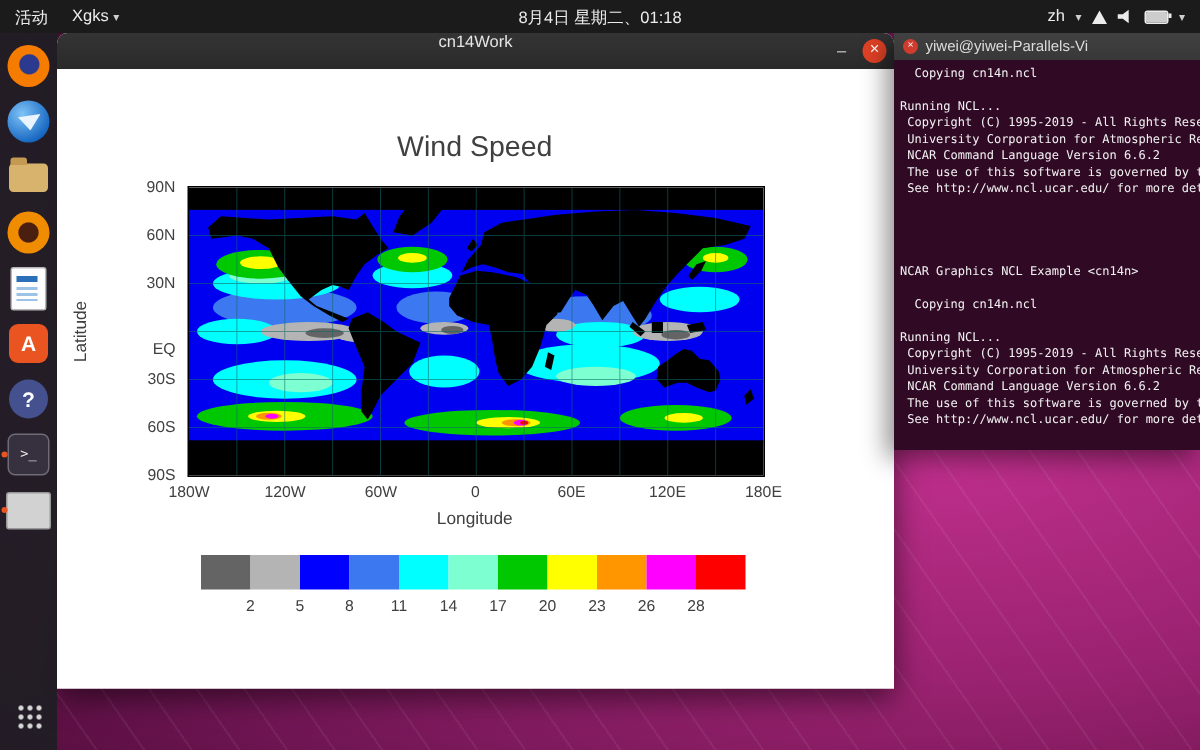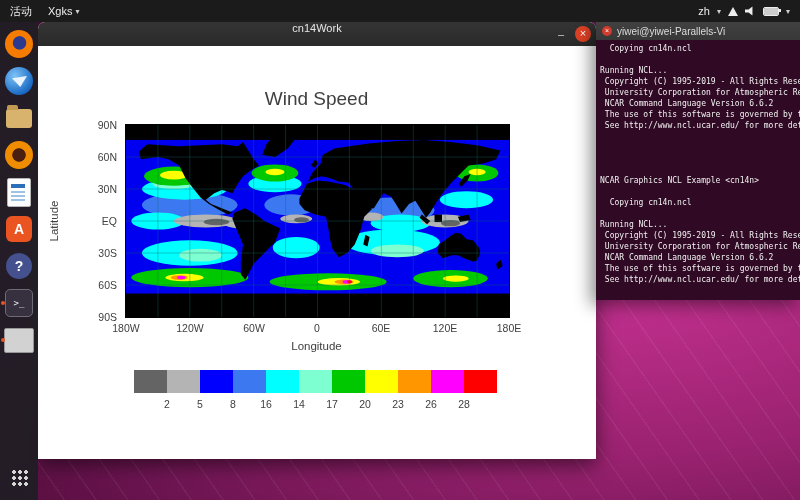--- a/index.html
+++ b/index.html
@@ -84,20 +84,21 @@
 <div class="screen">
 
   <div class="topbar">
     <div class="tb-left">
       <span>活动</span>
       <span class="tb-app">
         <span>Xgks</span>
         <span class="caret">▾</span>
       </span>
     </div>
+    <span class="tb-clock">8月4日 星期二、01:18</span>
     <div class="tb-right">
       <span>zh</span>
       <span class="caret">▾</span>
       <span class="icon-net"></span>
       <span class="icon-vol"></span>
       <span class="icon-batt"></span>
       <span class="caret">▾</span>
     </div>
   </div>
 
@@ -147,21 +148,21 @@
     <div class="plot">
       <div class="plot-title">Wind Speed</div>
 
       <div class="ylabel">
           <span>Latitude</span>
         </div>
       <div class="yticks">
         <span style="top:0px">90N</span>
         <span style="top:32px">60N</span>
         <span style="top:64px">30N</span>
-        <span style="top:96px">EQ</span>
+        <span style="top:108px">EQ</span>
         <span style="top:128px">30S</span>
         <span style="top:160px">60S</span>
         <span style="top:192px">90S</span>
       </div>
 
       <div class="map">
         <svg viewBox="0 0 360 180" preserveAspectRatio="none">
           <rect x="0" y="0" width="360" height="180" fill="#000"></rect>
 
           <rect x="0" y="14" width="360" height="146" fill="#0000f0"></rect>
@@ -271,21 +272,21 @@
         <span class="cbar-box" style="background-color: rgb(0, 200, 0);"></span>
         <span class="cbar-box" style="background-color: rgb(255, 255, 0);"></span>
         <span class="cbar-box" style="background-color: rgb(255, 150, 0);"></span>
         <span class="cbar-box" style="background-color: rgb(255, 0, 255);"></span>
         <span class="cbar-box" style="background-color: rgb(255, 0, 0);"></span>
       </div>
       <div class="cbar-labels">
         <span style="left:33px">2</span>
         <span style="left:66px">5</span>
         <span style="left:99px">8</span>
-        <span style="left:132px">16</span>
+        <span style="left:132px">11</span>
         <span style="left:165px">14</span>
         <span style="left:198px">17</span>
         <span style="left:231px">20</span>
         <span style="left:264px">23</span>
         <span style="left:297px">26</span>
         <span style="left:330px">28</span>
       </div>
     </div>
   </div>
 

